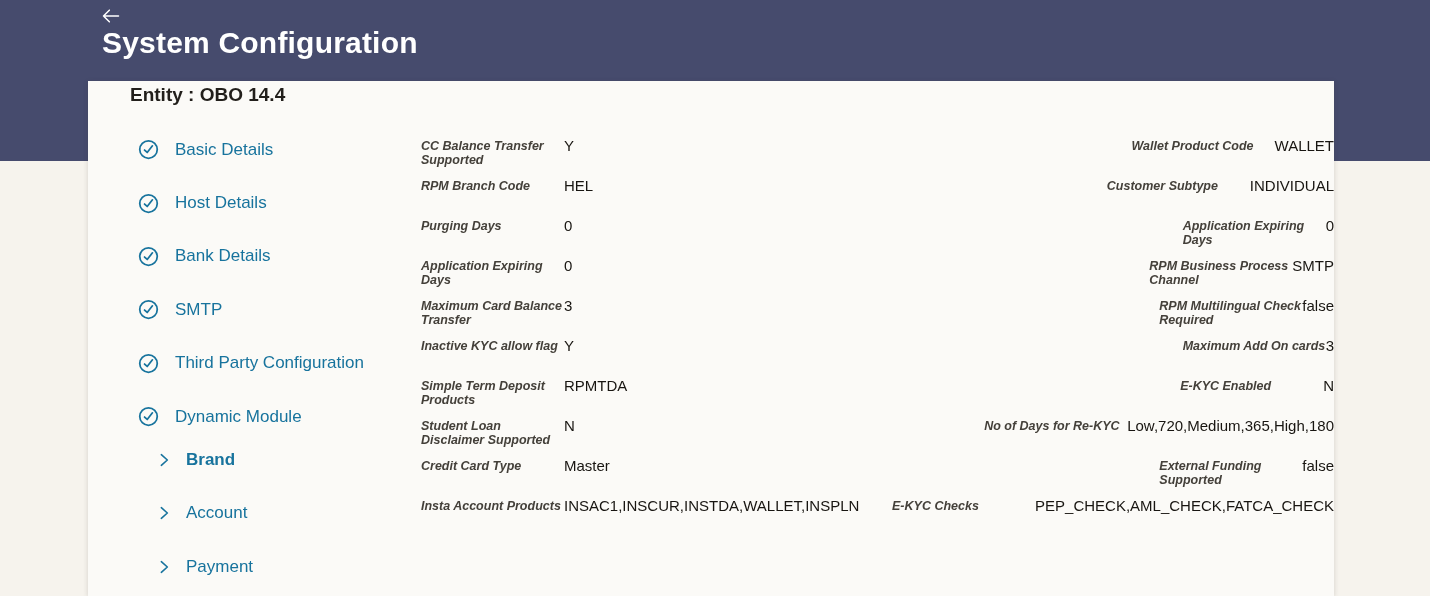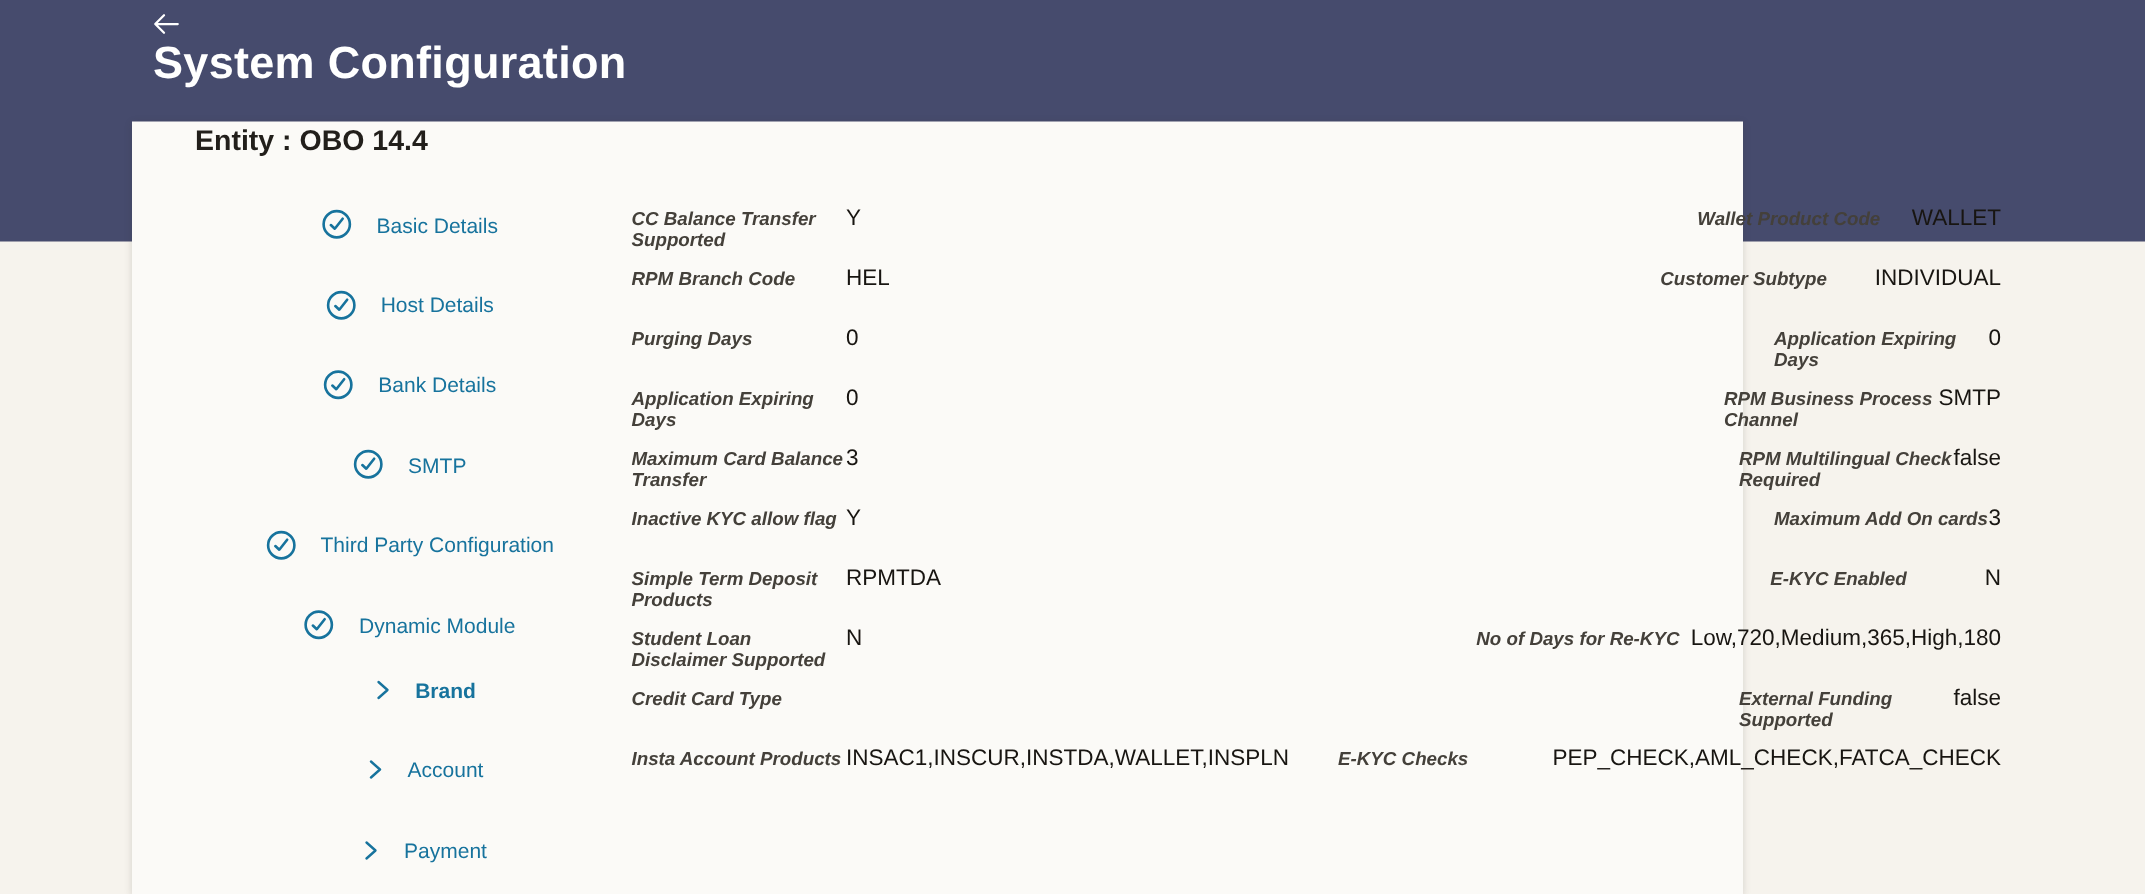--- a/index.html
+++ b/index.html
@@ -23,41 +23,40 @@
     display: flex; align-items: center; justify-content: flex-start;
   }
   .page-title {
     position: absolute; left: 102px; top: 26px;
     color: #ffffff; font-size: 30px; font-weight: 700;
     letter-spacing: 0.2px;
   }
   
   .card {
     position: absolute; left: 88px; top: 81px;
-    width: 1074px; height: 515px;
+    width: 1246px; height: 515px;
     background: #fbfaf7;
     box-shadow: 0 1px 5px rgba(60,55,45,0.18);
   }
   .entity-heading {
     position: absolute; left: 42px; top: 3px;
     font-size: 19px; font-weight: 700; color: #221f1b;
   }
   
   .sidebar {
     position: absolute; left: 50px; top: 42px; width: 270px;
     display: flex; flex-direction: column;
   }
   .side-item {
     height: 53.4px;
     display: flex; align-items: center; gap: 16px;
-    color: #17739d; font-size: 14px; font-weight: 500;
+    color: #17739d; font-size: 17px; font-weight: 500;
     cursor: pointer; background: transparent; border: none;
     text-align: left; padding: 0;
     font-family: inherit;
-    justify-content: center;
   }
   .side-item .icn { display: flex; align-items: center; flex: 0 0 auto; }
   .side-item.sub { padding-left: 18px; }
   .side-item.sub .icn { margin-right: -2px; }
   .side-item.first-sub { margin-top: -10px; font-weight: bold; }
   
   .form-col {
     position: absolute; top: 56px;
     display: flex; flex-direction: column;
   }
@@ -204,20 +203,21 @@
     <div class="field-row">
       <div class="field-label">Simple Term Deposit Products</div>
       <div class="field-value">RPMTDA</div>
     </div>
     <div class="field-row">
       <div class="field-label">Student Loan Disclaimer Supported</div>
       <div class="field-value">N</div>
     </div>
     <div class="field-row">
       <div class="field-label">Credit Card Type</div>
+      <div class="field-value">Master</div>
     </div>
     <div class="field-row">
       <div class="field-label">Insta Account Products</div>
       <div class="field-value">INSAC1,INSCUR,INSTDA,WALLET,INSPLN</div>
     </div>
   </div>
 
   <div class="form-col right">
     <div class="field-row">
       <div class="field-label">Wallet Product Code</div>

